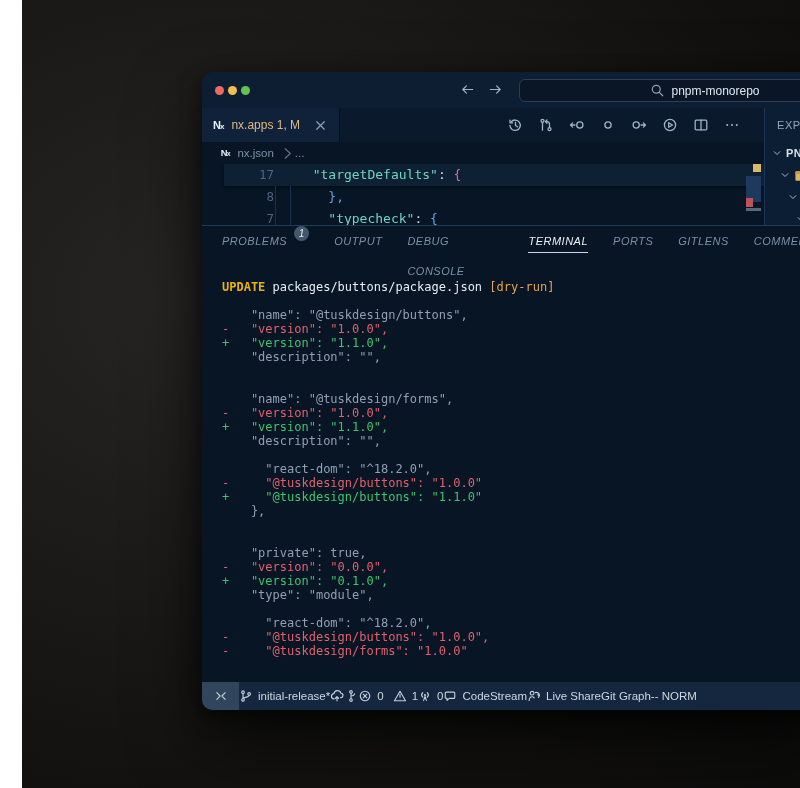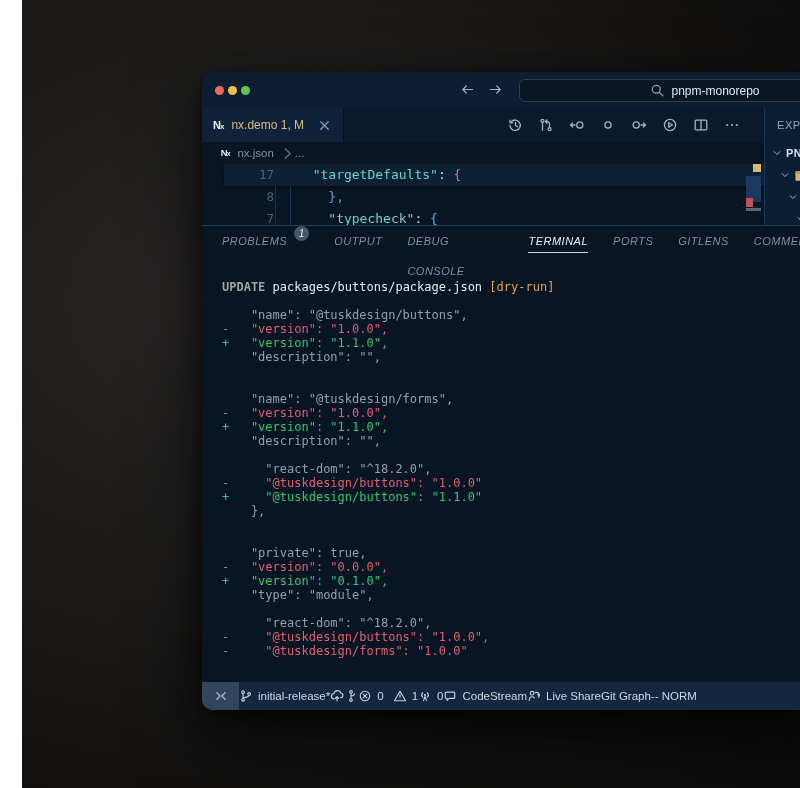--- a/index.html
+++ b/index.html
@@ -57,21 +57,21 @@
   .panel-tabs{height:30px;flex:0 0 auto;display:flex;align-items:center;gap:25px;
     padding-left:20px;font-size:11px;letter-spacing:.5px;color:#7c90a5;}
   .ptab{position:relative;height:30px;line-height:30px;display:flex;align-items:flex-start;gap:7px;font-style:italic;}
   .ptab.active{color:#e9f0f7;}
   .ptab.active::after{content:"";position:absolute;left:0;right:0;bottom:3px;height:1px;background:#cbd7e3;}
   .pbadge{width:15px;height:15px;border-radius:50%;background:#44576d;color:#e8eff7;
     font-size:10px;line-height:15px;text-align:center;letter-spacing:0;}
   .terminal{flex:1;padding:24px 0 0 20px;overflow:hidden;
     font-family:"DejaVu Sans Mono",monospace;font-size:12px;line-height:14px;color:var(--terminal-fg);}
   .tline{white-space:pre;height:14px;}
-  .t-cmd{color:#a3a3a3;font-weight:bold;}
+  .t-cmd{color:#eab308;font-weight:bold;}
   .t-path{color:#e6edf4;}
   .t-tag{color:var(--dry-run);}
   .tline.del{color:var(--diff-removed);}
   .tline.add{color:var(--diff-added);}
   
   .statusbar{height:28px;flex:0 0 auto;background:#14273f;display:flex;align-items:center;
     font-size:11.5px;color:#ccd8e4;overflow:hidden;white-space:nowrap;}
   .sb-item{display:flex;align-items:center;gap:5px;flex:0 0 auto;}
   .sb-item .ic{color:#c3cfdc}
   .remote-box{width:37px;height:28px;background:#31455d;display:flex;align-items:center;
@@ -117,21 +117,21 @@
     </div>
 
     <div class="wb">
       <div class="editor-col">
         <div class="tabstrip">
           <div class="tab">
             <span class="nxicon">
                 <span class="n">N</span>
                 <span class="x">x</span>
               </span>
-            <span class="tab-label">nx.demo 1, M</span>
+            <span class="tab-label">nx.apps 1, M</span>
             <span class="close ic" style="color:#8ea0b4">
                 <svg viewBox="0 0 16 16" fill="none" stroke="currentColor" stroke-width="1.3" stroke-linecap="round" stroke-linejoin="round" width="15" height="15">
                   <path d="M4 4l8 8M12 4l-8 8"></path>
                 </svg>
               </span>
           </div>
           <div class="editor-actions" id="editor-actions">
               <span class="ic">
                 <svg viewBox="0 0 16 16" fill="none" stroke="currentColor" stroke-width="1.3" stroke-linecap="round" stroke-linejoin="round" width="16" height="16">
                   <path d="M4.1 4.9a5.2 5.2 0 1 1-1.2 3.4"></path>

